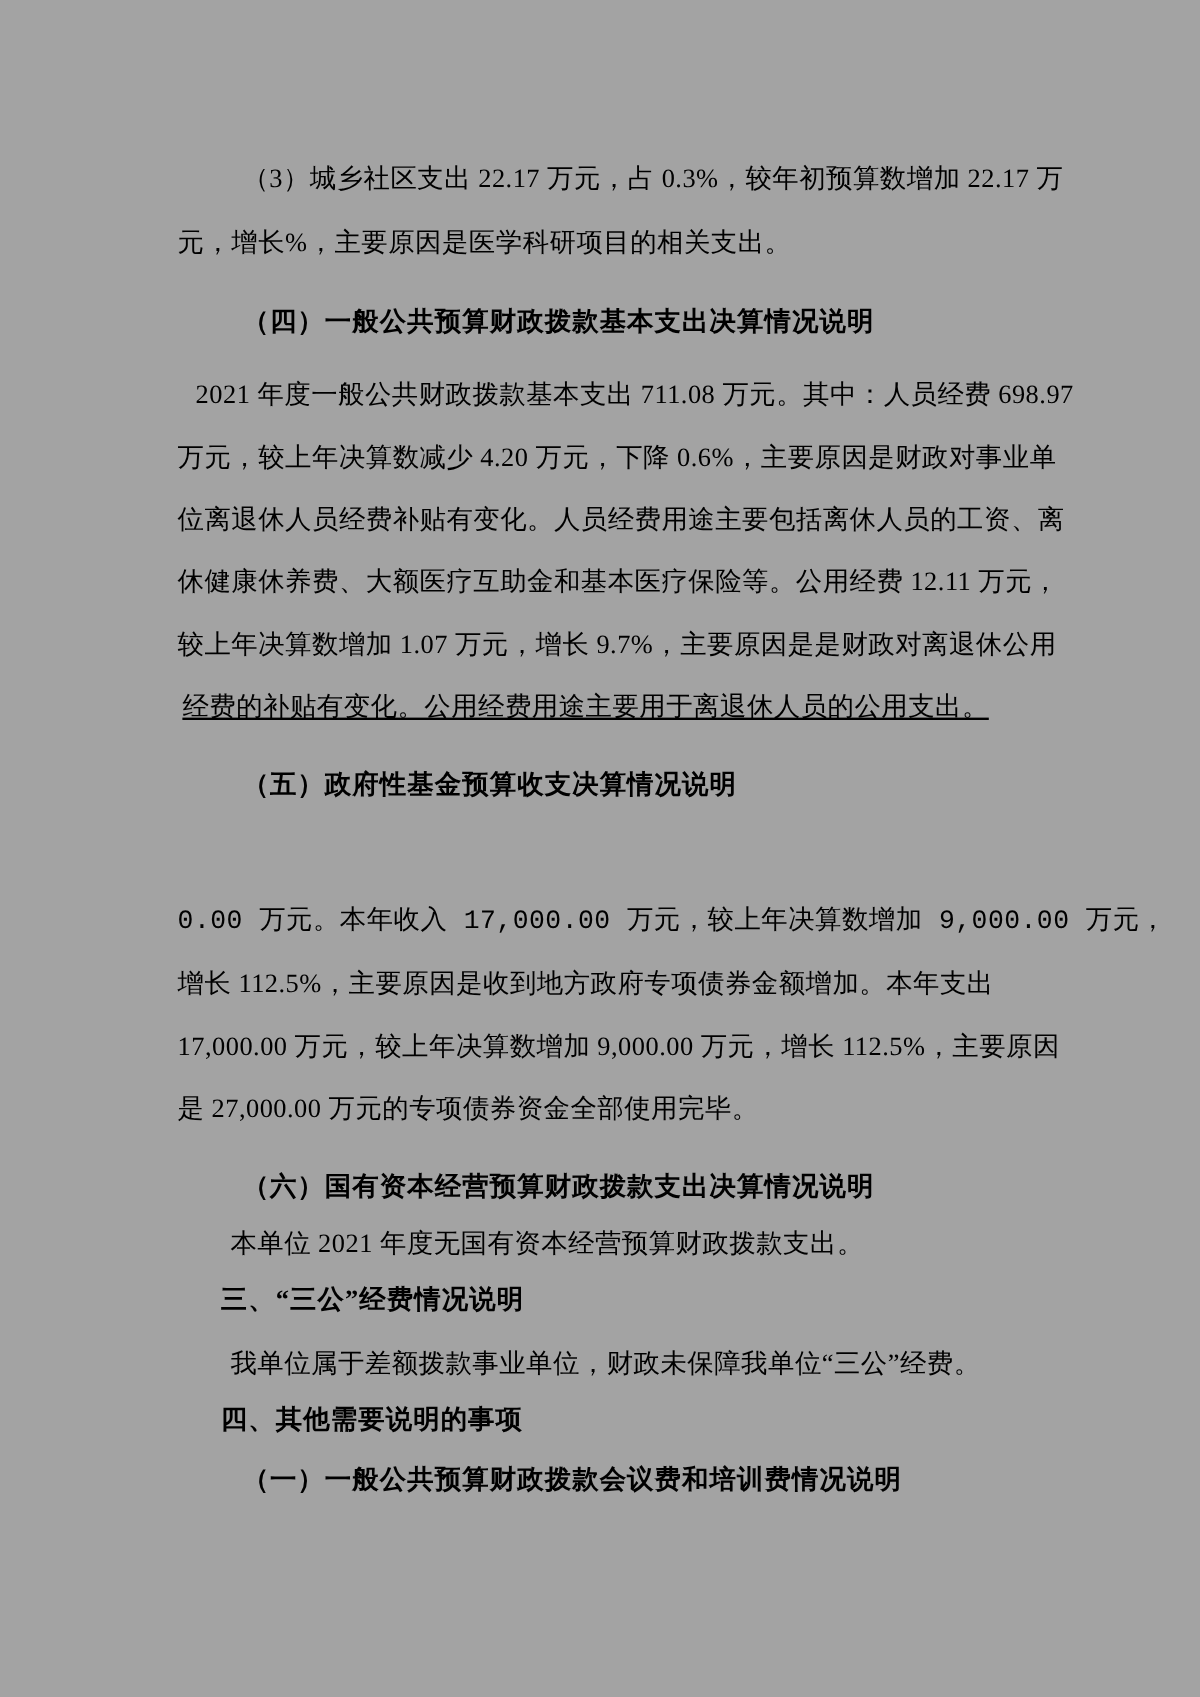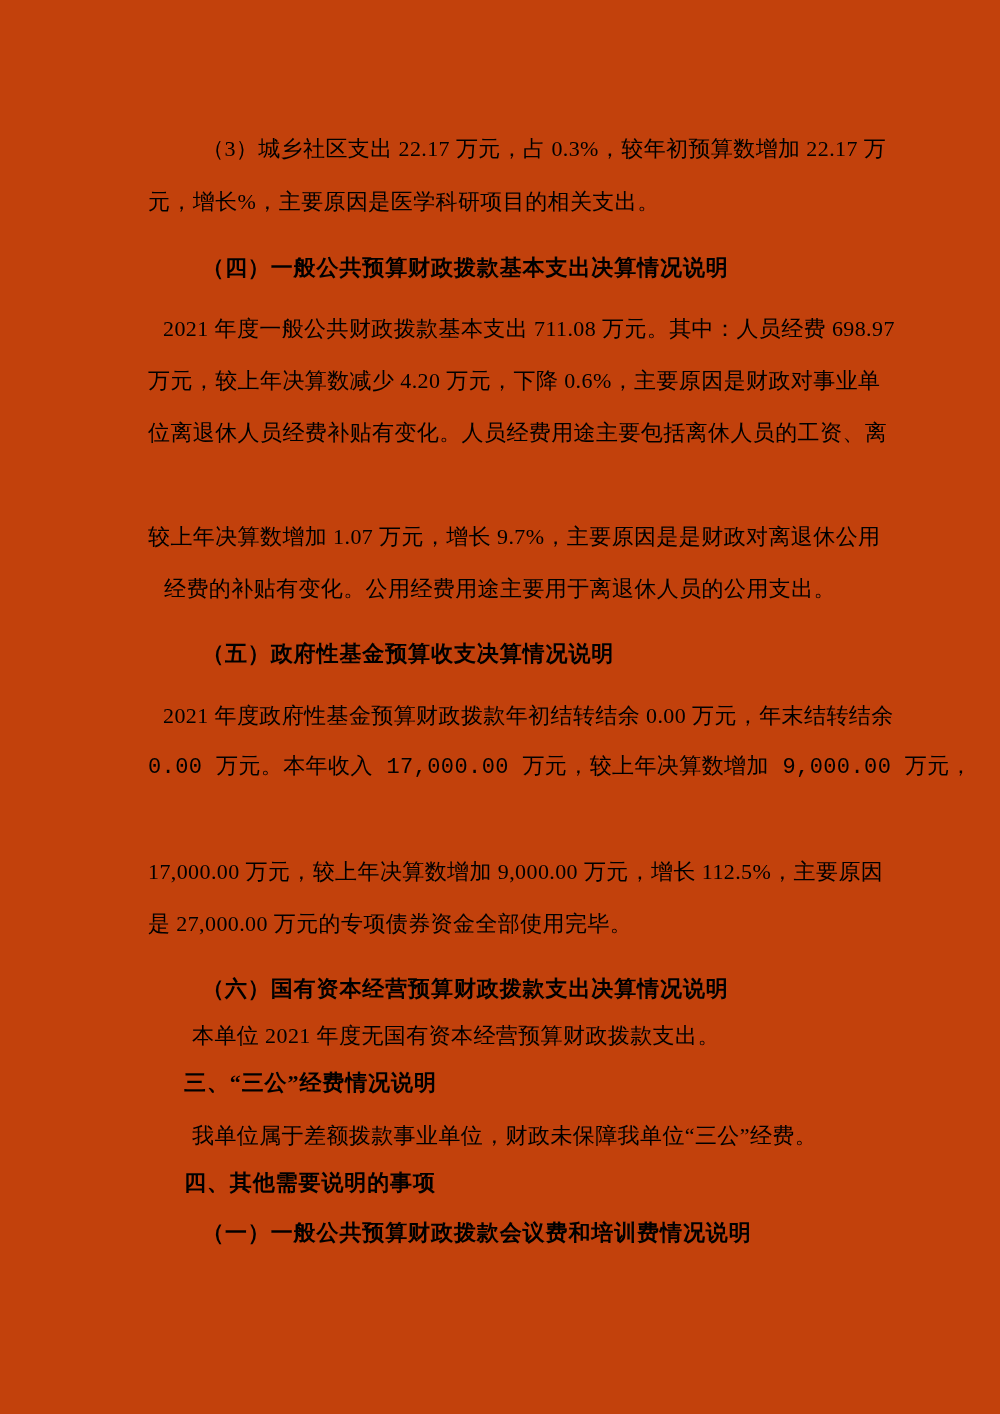--- a/index.html
+++ b/index.html
@@ -1,20 +1,20 @@
 <!DOCTYPE html>
 <html><head>
 <meta charset="utf-8">
 <style>
   html, body { margin: 0; padding: 0; background: #ffffff; }
   .page {
     position: relative;
     width: 1000px;
     height: 1414px;
-    background: #c2410c;
+    background: #a3a3a3;
     color: #000000;
     font-family: "Liberation Serif", "DejaVu Serif", serif;
     overflow: hidden;
   }
   .ln {
     position: absolute;
     font-size: 22px;
     line-height: 26px;
     white-space: nowrap;
     letter-spacing: 0.4px;
@@ -28,25 +28,26 @@
 </head>
 <body>
 
 <div class="page">
   <div class="ln" style="top:136px;  left:202px;">（3）城乡社区支出 22.17 万元，占 0.3%，较年初预算数增加 22.17 万</div>
   <div class="ln hd" style="top:255px;  left:202px;">（四）一般公共预算财政拨款基本支出决算情况说明</div>
   <div class="ln" style="top:189px;  left:148px;">元，增长%，主要原因是医学科研项目的相关支出。</div>
   <div class="ln" style="top:316px;  left:163px;">2021 年度一般公共财政拨款基本支出 711.08 万元。其中：人员经费 698.97</div>
   <div class="ln" style="top:368px;  left:148px;text-align:center;">万元，较上年决算数减少 4.20 万元，下降 0.6%，主要原因是财政对事业单</div>
   <div class="ln" style="top:420px;  left:148px;">位离退休人员经费补贴有变化。人员经费用途主要包括离休人员的工资、离</div>
+  <div class="ln" style="top:472px;  left:148px;">休健康休养费、大额医疗互助金和基本医疗保险等。公用经费 12.11 万元，</div>
   <div class="ln" style="top:524px;  left:148px;">较上年决算数增加 1.07 万元，增长 9.7%，主要原因是是财政对离退休公用</div>
-  <div class="ln" style="top:576px;  left:164px;">经费的补贴有变化。公用经费用途主要用于离退休人员的公用支出。</div>
+  <div class="ln" style="top:576px;  left:152px;text-decoration:underline;">经费的补贴有变化。公用经费用途主要用于离退休人员的公用支出。</div>
   <div class="ln hd" style="top:641px;  left:202px;">（五）政府性基金预算收支决算情况说明</div>
-  <div class="ln" style="top:703px;  left:163px;">2021 年度政府性基金预算财政拨款年初结转结余 0.00 万元，年末结转结余</div>
   <div class="ln" style="top:755px;  left:148px;font-family:Liberation Mono, monospace;">0.00 万元。本年收入 17,000.00 万元，较上年决算数增加 9,000.00 万元，</div>
+  <div class="ln" style="top:807px;  left:148px;">增长 112.5%，主要原因是收到地方政府专项债券金额增加。本年支出</div>
   <div class="ln" style="top:859px;  left:148px;">17,000.00 万元，较上年决算数增加 9,000.00 万元，增长 112.5%，主要原因</div>
   <div class="ln" style="top:911px;  left:148px;">是 27,000.00 万元的专项债券资金全部使用完毕。</div>
   <div class="ln hd" style="top:976px;  left:202px;">（六）国有资本经营预算财政拨款支出决算情况说明</div>
   <div class="ln" style="top:1023px; left:192px;">本单位 2021 年度无国有资本经营预算财政拨款支出。</div>
   <div class="ln hd" style="top:1070px; left:184px;">三、“三公”经费情况说明</div>
   <div class="ln" style="top:1123px; left:192px;">我单位属于差额拨款事业单位，财政未保障我单位“三公”经费。</div>
   <div class="ln hd" style="top:1170px; left:184px;">四、其他需要说明的事项</div>
   <div class="ln hd" style="top:1220px; left:202px;">（一）一般公共预算财政拨款会议费和培训费情况说明</div>
 </div>
 

